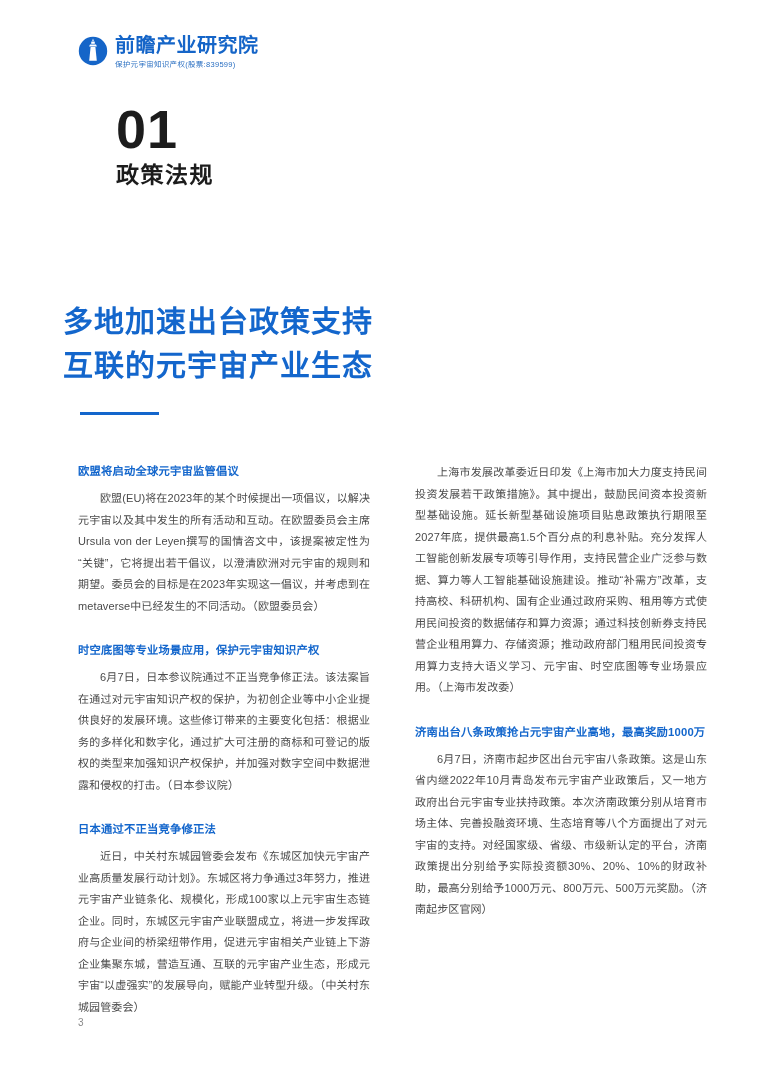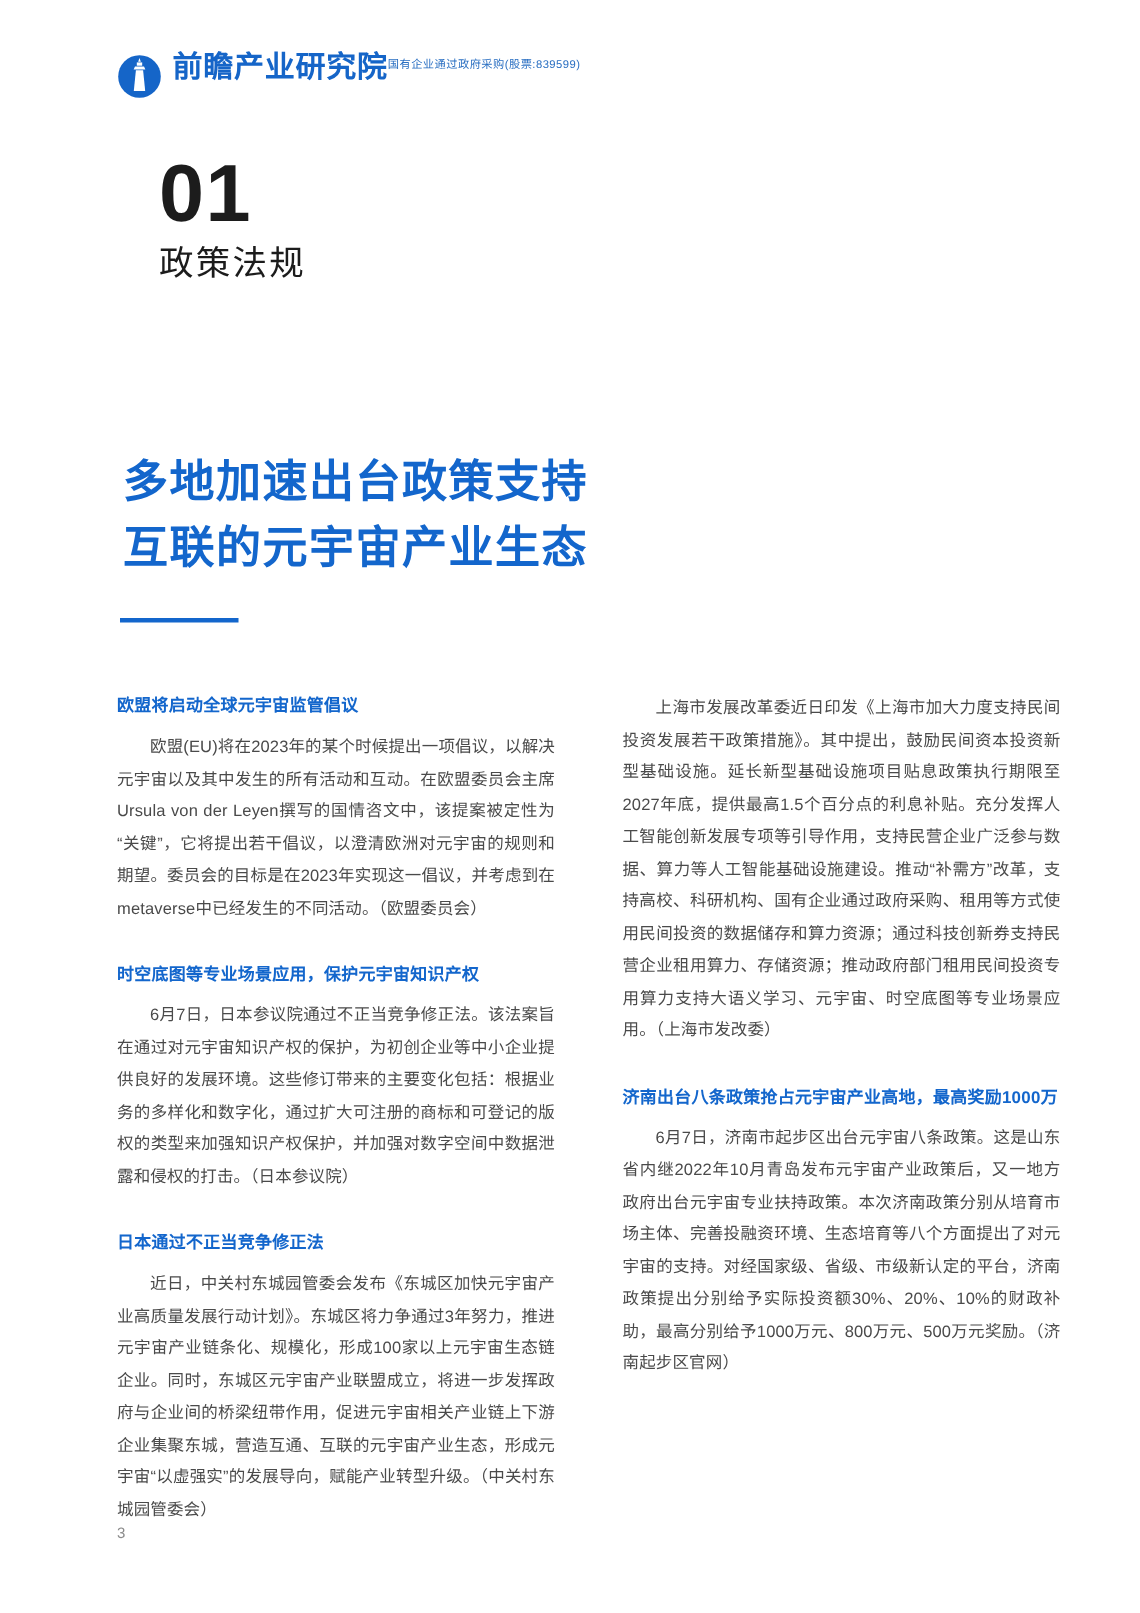--- a/index.html
+++ b/index.html
@@ -34,21 +34,21 @@
   .logo-mark {
     width: 30px;
     height: 30px;
     flex: 0 0 30px;
     position: relative;
     margin-top: 2px;
   }
   .logo-mark svg { display: block; }
   .logo-text-wrap {
     display: flex;
-    flex-direction: row;
+    flex-direction: column;
     justify-content: flex-start;
   }
   .logo-title {
     font-size: 20px;
     line-height: 22px;
     font-weight: 700;
     color: #1565c8;
     letter-spacing: 0.5px;
     white-space: nowrap;
   }
@@ -61,21 +61,21 @@
     white-space: nowrap;
   }
 
   
   .section-block {
     position: absolute;
     left: 80px;
     top: 103px;
     display: flex;
     align-items: flex-start;
-    gap: 15px;
+    gap: 25px;
   }
   .section-bar {
     width: 11px;
     background: #1366cc;
     flex: 0 0 11px;
     border-radius: 1px;
   }
   .section-texts {
     display: flex;
     flex-direction: column;
@@ -85,30 +85,30 @@
   .section-number {
     font-size: 54px;
     line-height: 52px;
     font-weight: 700;
     color: #1c1c1c;
     letter-spacing: 1px;
   }
   .section-label {
     font-size: 23px;
     line-height: 28px;
-    font-weight: 400;
+    font-weight: 700;
     color: #1c1c1c;
     letter-spacing: 1.5px;
     margin-top: 6px;
   }
 
   
   .headline {
     position: absolute;
-    left: 82px;
+    left: 63px;
     top: 300px;
     width: 560px;
   }
   .headline-line {
     font-size: 30px;
     line-height: 44px;
     font-weight: 700;
     color: #1366cc;
     letter-spacing: 1px;
   }
@@ -184,21 +184,21 @@
       <svg width="30" height="30" viewBox="0 0 30 30" aria-hidden="true">
         <circle cx="15" cy="15" r="14.2" fill="#1565c8"></circle>
         <path d="M13.2 5.6 h3.6 v2.2 h-3.6 z" fill="#ffffff"></path>
         <path d="M12.0 8.4 h6.0 l0.9 2.0 h-7.8 z" fill="#ffffff"></path>
         <path d="M12.6 10.9 h4.8 l1.4 13.8 h-7.6 z" fill="#ffffff"></path>
         <path d="M15.0 2.6 l0.9 2.6 h-1.8 z" fill="#ffffff"></path>
       </svg>
     </div>
     <div class="logo-text-wrap">
       <div class="logo-title">前瞻产业研究院</div>
-      <div class="logo-sub">国有企业通过政府采购(股票:839599)</div>
+      <div class="logo-sub">保护元宇宙知识产权(股票:839599)</div>
     </div>
   </div>
 
   <div class="section-block">
     <div class="section-bar"></div>
     <div class="section-texts">
       <div class="section-number">01</div>
       <div class="section-label">政策法规</div>
     </div>
   </div>

